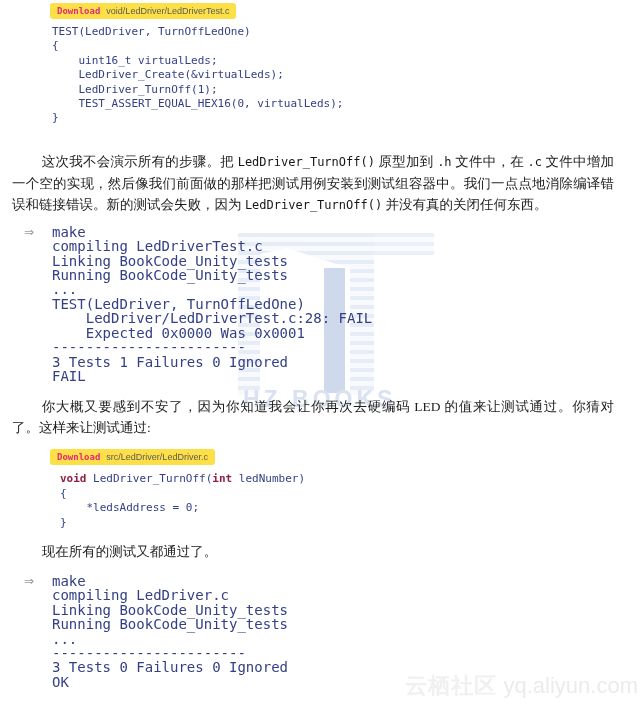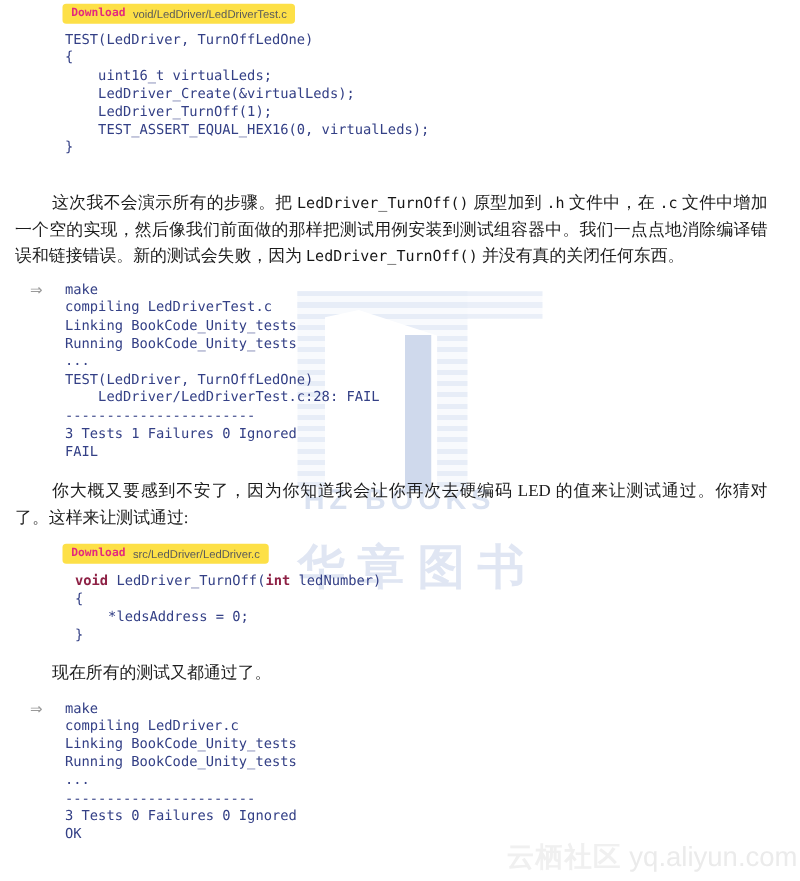--- a/index.html
+++ b/index.html
@@ -98,36 +98,35 @@
   .terminal1 { margin-top: 9px; }
   .terminal2 { margin-top: 7px; }
   .arrow {
     position: absolute; left: 24px; top: 0;
     font-family: "DejaVu Sans", sans-serif;
     font-size: 12px; color: #9a9a9a; line-height: 14.4px;
   }
   .tlines {
     margin-left: 52px;
     font-family: "DejaVu Sans Mono", monospace;
-    font-size: 11px; line-height: 14.4px;
+    font-size: 14px; line-height: 14.4px;
     color: #344086;
   }
 </style>
 </head>
 <body>
 
 <div class="page">
 
   <div class="watermark-layer">
     <div class="wm-topband"></div>
     <div class="wm-stripes"></div>
     <div class="wm-book"></div>
     <div class="wm-bar"></div>
     <div class="wm-hz">HZ BOOKS</div>
-    <div class="wm-cn">华章图书</div>
     <div class="wm-footer">
       <span class="cn">云栖社区</span>
       <span class="url">yq.aliyun.com</span>
     </div>
   </div>
 
   <div class="content">
 
     <div class="badge badge1">
       <span class="dl">Download</span>
@@ -149,20 +148,21 @@
     <div class="terminal terminal1">
       <span class="arrow">⇒</span>
       <div class="tlines">
           <div class="line">make</div>
           <div class="line">compiling LedDriverTest.c</div>
           <div class="line">Linking BookCode_Unity_tests</div>
           <div class="line">Running BookCode_Unity_tests</div>
           <div class="line">...</div>
           <div class="line">TEST(LedDriver, TurnOffLedOne)</div>
           <div class="line">    LedDriver/LedDriverTest.c:28: FAIL</div>
+          <div class="line">    Expected 0x0000 Was 0x0001</div>
           <div class="line">-----------------------</div>
           <div class="line">3 Tests 1 Failures 0 Ignored</div>
           <div class="line">FAIL</div>
         </div>
     </div>
 
     <p class="para para2"><span>你大概又要感到不安了，因为你知道我会让你再次去硬编码 LED 的值来让测试通过。你猜对了。这样来让测试通过:</span></p>
 
     <div class="badge badge2">
       <span class="dl">Download</span>

